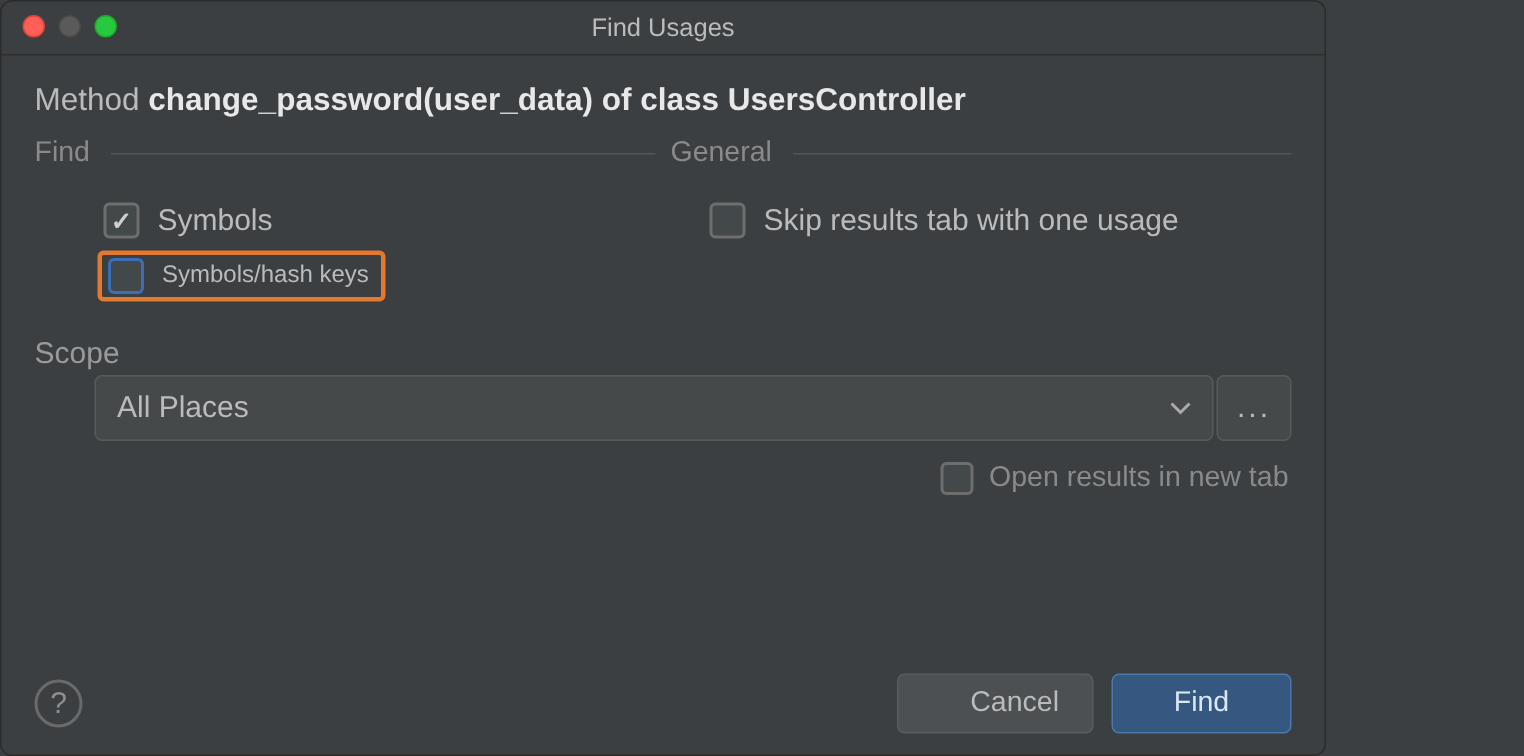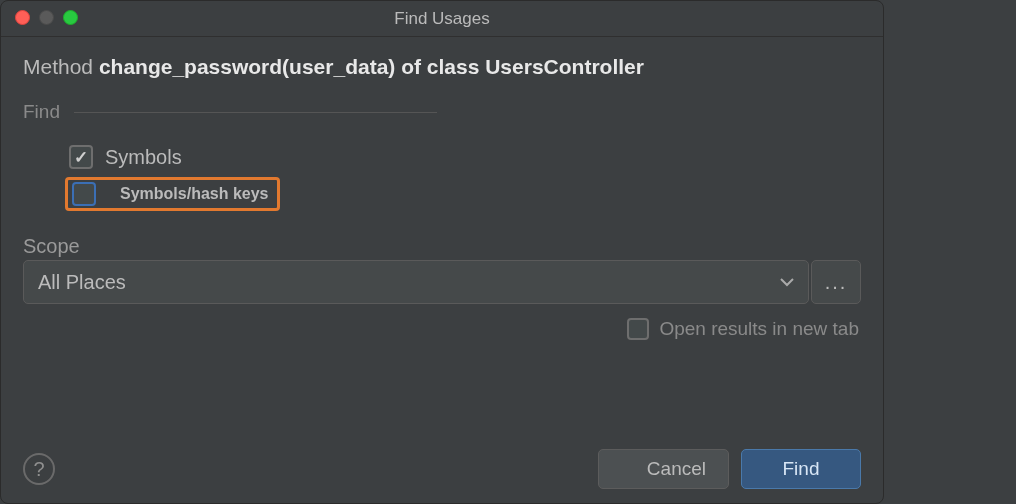--- a/index.html
+++ b/index.html
@@ -53,21 +53,21 @@
   }
   .body {
     padding: 18px 22px 16px 22px;
     flex: 1;
     display: flex;
     flex-direction: column;
   }
   .subject {
     font-size: 21px;
     color: #bbbbbb;
-    margin-bottom: 22px;
+    margin-bottom: 12px;
   }
   .subject .label { font-weight: 400; }
   .subject .bold { color: #e8e8e8; font-weight: 600; }
   .sections {
     display: flex;
     gap: 10px;
     margin-bottom: 24px;
   }
   .section {
     flex: 1;
@@ -107,39 +107,39 @@
   .checkbox.checked::after {
     content: "✓";
     color: #cfcfcf;
     font-size: 17px;
     line-height: 1;
     font-weight: bold;
   }
   .highlight {
     display: inline-flex;
     align-items: center;
-    gap: 24px;
+    gap: 12px;
     border: 3px solid #e2792f;
     border-radius: 4px;
     padding: 2px 8px 2px 4px;
     margin-left: 42px;
-    font-weight: bold;
   }
   .highlight .checkbox {
     border-color: #3b6fb5;
   }
   .scope-header {
     font-size: 20px;
     color: #9a9a9a;
     margin-bottom: 2px;
   }
   .scope-row {
     display: flex;
     gap: 2px;
     align-items: stretch;
+    margin-left: 40px;
   }
   .dropdown {
     flex: 1;
     height: 44px;
     border: 1px solid #5a5a5a;
     border-radius: 5px;
     background: #45494a;
     color: #bbbbbb;
     display: flex;
     align-items: center;
@@ -253,20 +253,28 @@
         </div>
         <div style="margin-top:4px;">
           <span class="highlight">
             <span class="checkbox"></span>
             <span>Symbols/hash keys</span>
           </span>
         </div>
       </div>
 
       <div class="section">
+        <div class="section-header">
+          <span>General</span>
+          <span class="line"></span>
+        </div>
+        <div class="cbrow" style="padding-left:26px;">
+          <span class="checkbox"></span>
+          <span>Skip results tab with one usage</span>
+        </div>
       </div>
 
     </div>
 
     <div class="scope-header">Scope</div>
     <div class="scope-row">
       <div class="dropdown">
         <span>All Places</span>
         <span class="chev">
           <svg width="14" height="10" viewBox="0 0 14 10">

